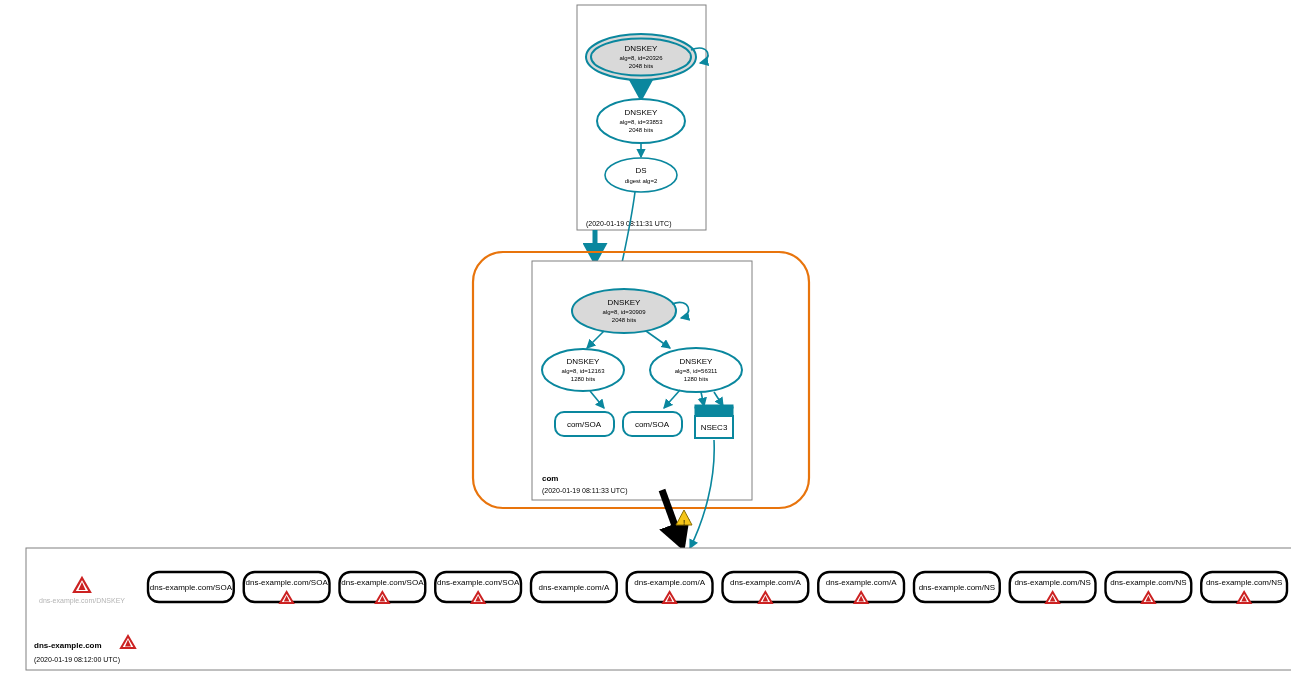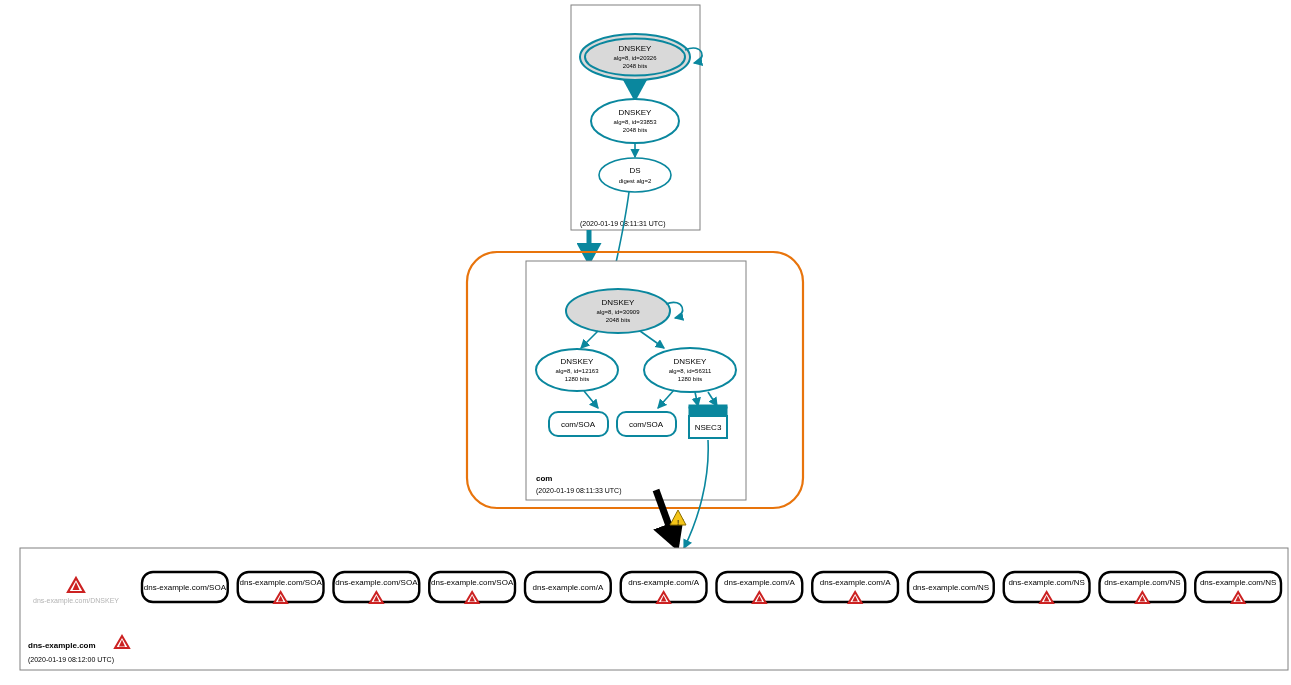--- a/index.html
+++ b/index.html
@@ -9,21 +9,21 @@
   }
   body {
     width: 1291px;
     height: 685px;
     position: relative;
     font-family: "Liberation Sans", sans-serif;
     overflow: hidden;
   }
   #stage {
     position: absolute;
-    left: 8px; top: 0;
+    left: 14px; top: 0;
     width: 1032px;
     height: 685px;
   }
   svg.graph {
     position: absolute;
     left: 0; top: 0;
     width: 1291px;
     height: 685px;
   }
   .node-text {

